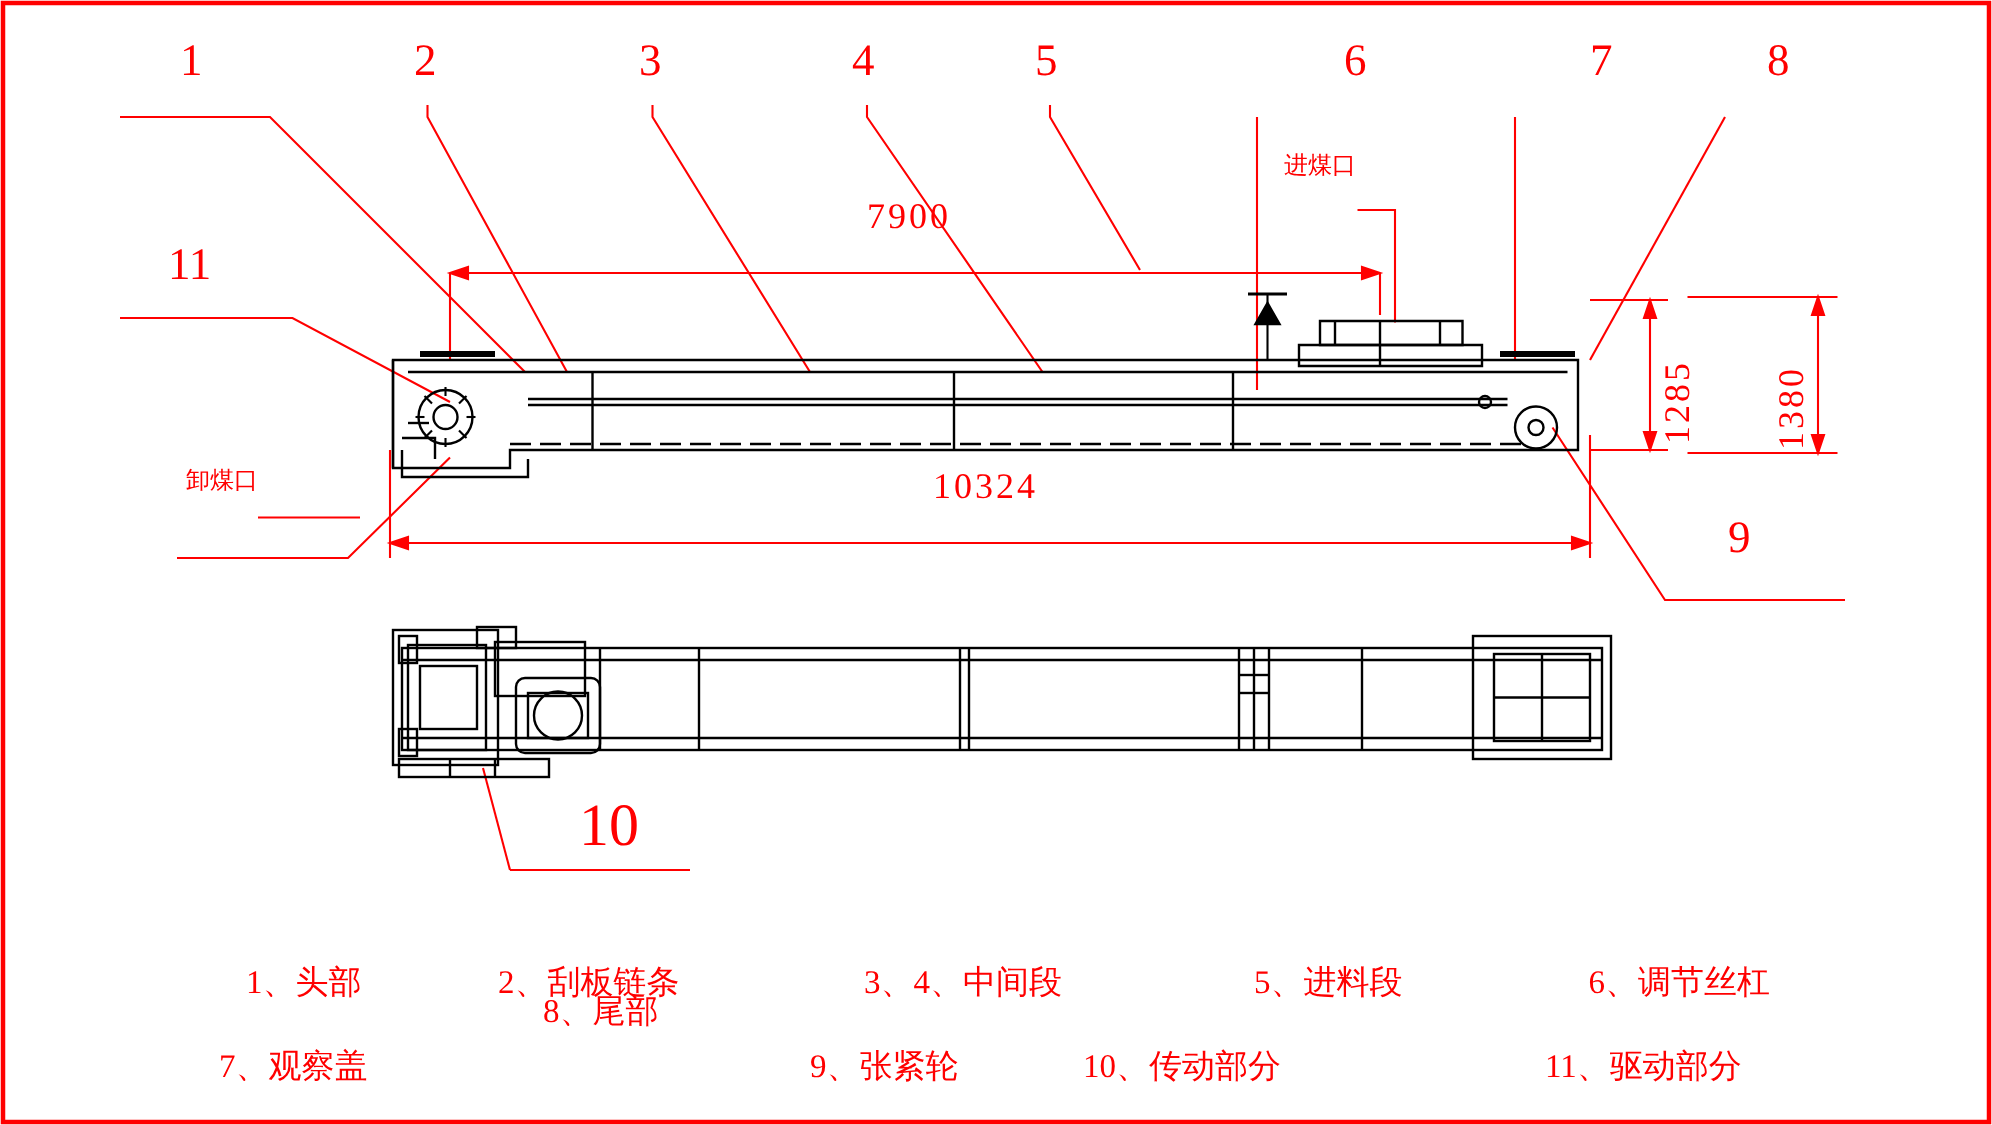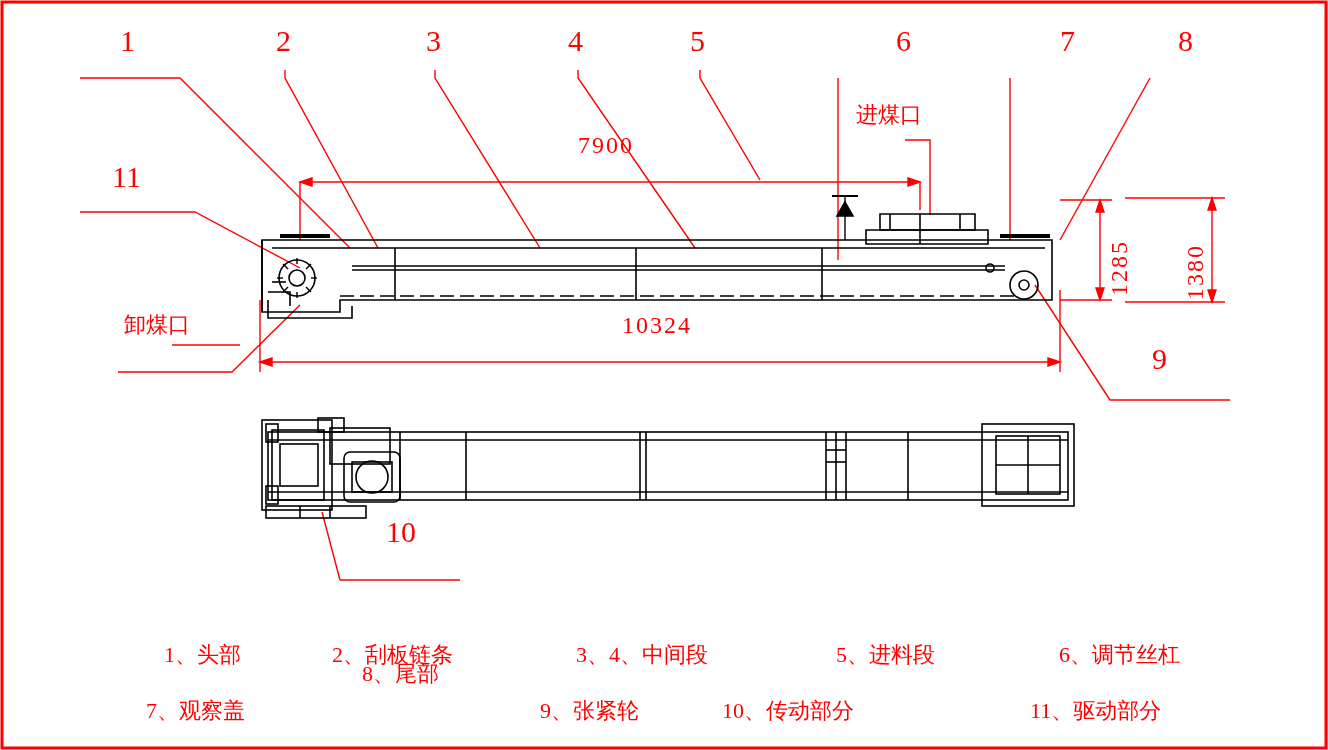--- a/index.html
+++ b/index.html
@@ -2,21 +2,21 @@
 <html><head>
 <meta charset="utf-8">
 <style>
   html,body{margin:0;padding:0;background:#ffffff;}
   body{font-family:"Liberation Sans", sans-serif;}
   #stage{position:relative;width:1328px;height:750px;overflow:hidden;background:#fff;}
   #stage svg{position:absolute;left:0;top:0;}
   .lbl{position:absolute;color:#ff0000;font-family:"Liberation Serif", serif;white-space:nowrap;}
   .num{font-size:30px;}
   .dim{font-size:24px;letter-spacing:2px;}
-  .cn{font-size:22px;}
+  .cn{font-size:16px;}
   .legend{position:absolute;color:#ff0000;font-size:22px;white-space:nowrap;font-family:"Liberation Serif", serif;}
   .vert{transform:rotate(-90deg);transform-origin:left top;}
 </style>
 </head>
 <body>
 
 <div id="stage">
 
   <svg width="1328" height="750">
 
@@ -165,21 +165,21 @@
 
   <div class="lbl num" style="left:120px;top:24px;">1</div>
   <div class="lbl num" style="left:276px;top:24px;">2</div>
   <div class="lbl num" style="left:426px;top:24px;">3</div>
   <div class="lbl num" style="left:568px;top:24px;">4</div>
   <div class="lbl num" style="left:690px;top:24px;">5</div>
   <div class="lbl num" style="left:896px;top:24px;">6</div>
   <div class="lbl num" style="left:1060px;top:24px;">7</div>
   <div class="lbl num" style="left:1178px;top:24px;">8</div>
   <div class="lbl num" style="left:1152px;top:342px;">9</div>
-  <div class="lbl num" style="left:386px;top:515px;font-size:30px;">10</div>
+  <div class="lbl num" style="left:386px;top:526px;font-size:40px;">10</div>
   <div class="lbl num" style="left:112px;top:160px;">11</div>
 
   <div class="lbl cn" style="left:856px;top:100px;">进煤口</div>
   <div class="lbl cn" style="left:124px;top:310px;text-align:center;">卸煤口</div>
 
   <div class="lbl dim" style="left:578px;top:132px;">7900</div>
   <div class="lbl dim" style="left:622px;top:312px;">10324</div>
   <div class="lbl dim vert" style="left:1106px;top:296px;">1285</div>
   <div class="lbl dim vert" style="left:1182px;top:300px;">1380</div>
 

